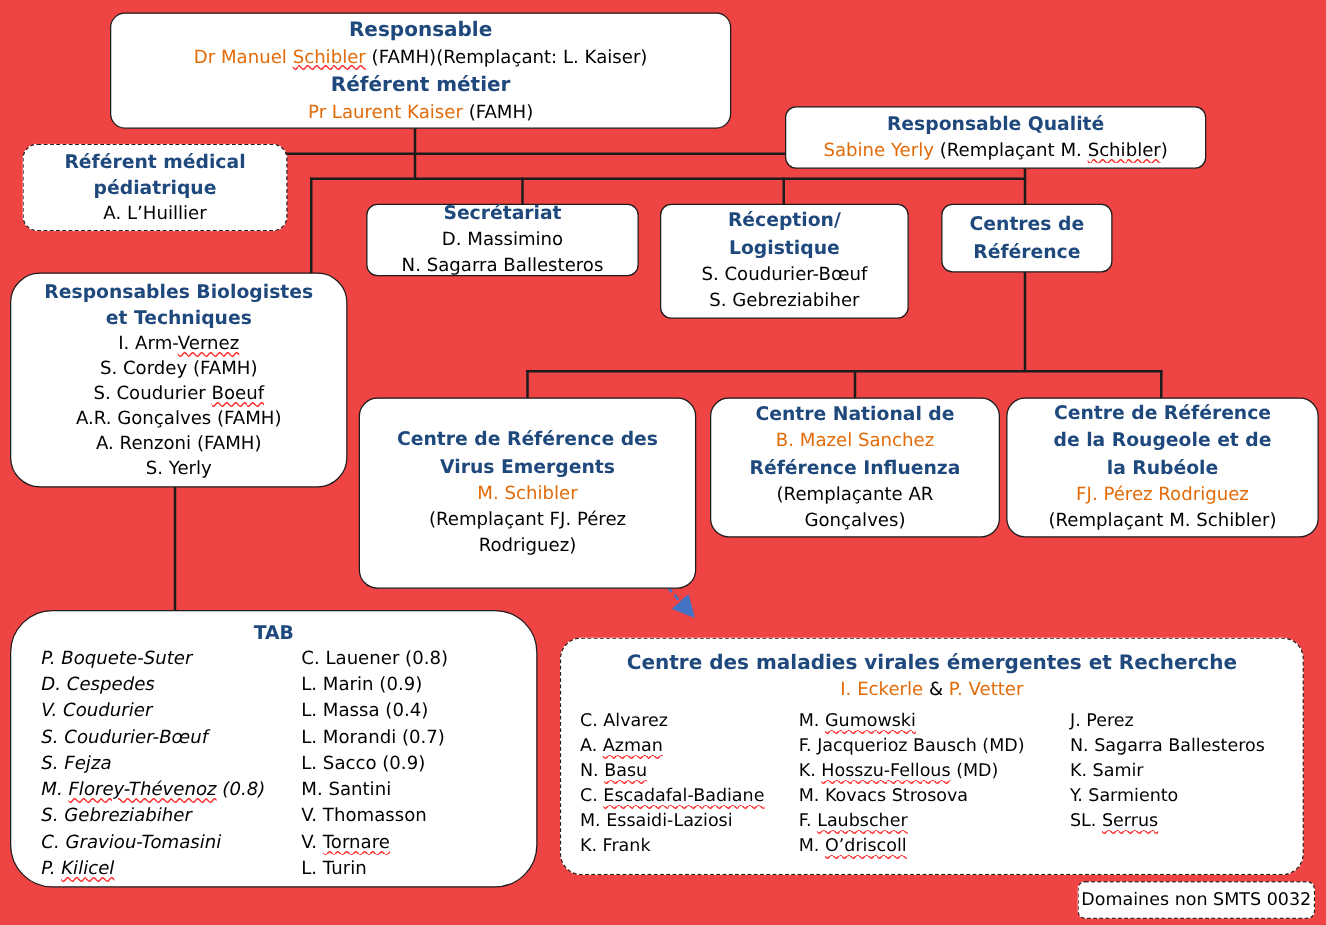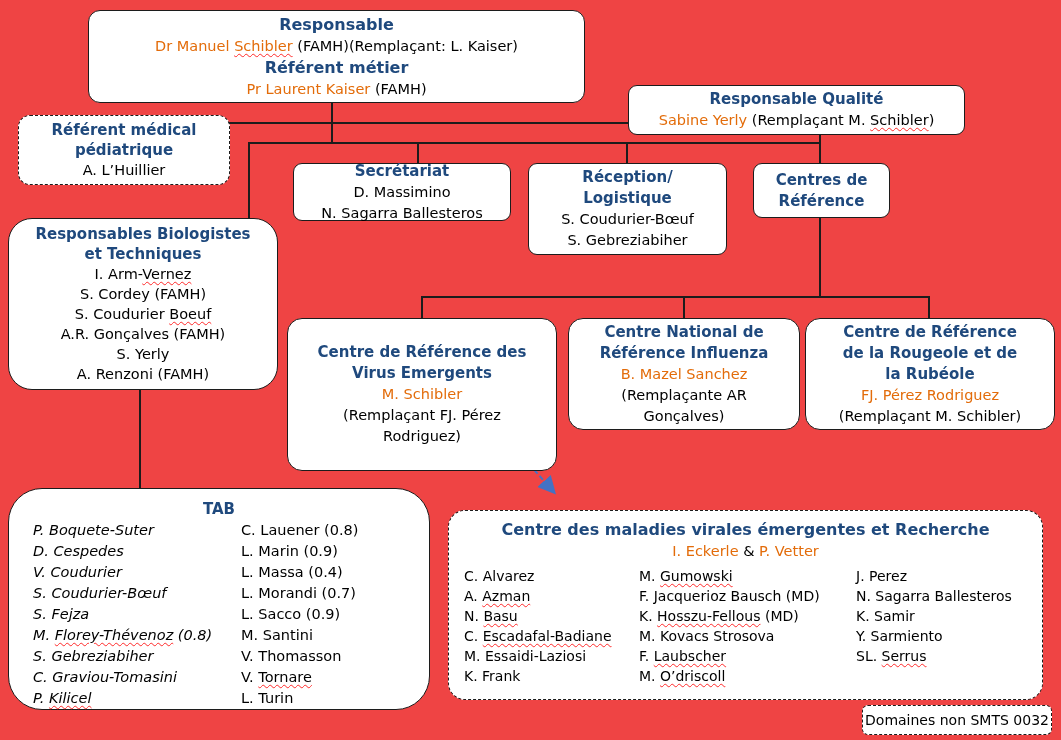--- a/index.html
+++ b/index.html
@@ -30,21 +30,21 @@
   .b-rmp{left:18px;top:115px;width:212px;height:70px;border-radius:12px;line-height:20px;}
   .b-sec{left:293px;top:163px;width:218px;height:58px;border-radius:9px;line-height:21px;}
   .b-rec{left:528px;top:163px;width:199px;height:92px;border-radius:9px;line-height:21px;}
   .b-cdr{left:753px;top:163px;width:137px;height:55px;border-radius:9px;line-height:21px;}
   .b-rbt{left:8px;top:218px;width:270px;height:172px;border-radius:24px;line-height:20px;}
   .b-crve{left:287px;top:318px;width:270px;height:153px;border-radius:15px;line-height:21px;}
   .b-cnri{left:568px;top:318px;width:232px;height:112px;border-radius:15px;line-height:21px;}
   .b-crrr{left:805px;top:318px;width:250px;height:112px;border-radius:15px;line-height:21px;}
 
   .b-tab{left:8px;top:488px;width:422px;height:222px;border-radius:34px;
-         justify-content:flex-end;padding-top:23px;}
+         justify-content:flex-start;padding-top:7px;}
   .tab-title{font-weight:bold;color:var(--heading);font-size:15px;line-height:21px;}
   .tab-cols{display:flex;flex-direction:row;width:100%;text-align:left;padding-left:24px;box-sizing:border-box;}
   .tab-cols .col{line-height:21px;}
   .tab-cols .col:first-child{width:208px;font-style:italic;}
 
   .b-cmve{left:448px;top:510px;width:595px;height:190px;border-radius:17px;
           justify-content:flex-start;padding-top:8px;}
   .cmve-title .sg-h{font-size:16px;}
   .cmve-title{line-height:21px;}
   .cmve-cols{display:flex;flex-direction:row;width:100%;text-align:left;
@@ -136,40 +136,40 @@
   </div>
 
   <div class="box b-rbt">
     <div>
         <div class="ln"><span class="sg-h">Responsables Biologistes</span></div>
         <div class="ln"><span class="sg-h">et Techniques</span></div>
         <div class="ln"><span class="sg-p">I. Arm-</span><span class="sg-p sg-w">Vernez</span></div>
         <div class="ln"><span class="sg-p">S. Cordey (FAMH)</span></div>
         <div class="ln"><span class="sg-p">S. Coudurier </span><span class="sg-p sg-w">Boeuf</span></div>
         <div class="ln"><span class="sg-p">A.R. Gonçalves (FAMH)</span></div>
+        <div class="ln"><span class="sg-p">A. Renzoni (FAMH)</span></div>
         <div class="ln"><span class="sg-p">S. Yerly</span></div>
-        <div class="ln"><span class="sg-p">A. Renzoni (FAMH)</span></div>
       </div>
   </div>
 
   <div class="box b-crve">
     <div>
         <div class="ln"><span class="sg-h">Centre de Référence des</span></div>
         <div class="ln"><span class="sg-h">Virus Emergents</span></div>
         <div class="ln"><span class="sg-o">M. Schibler</span></div>
         <div class="ln"><span class="sg-p">(Remplaçant FJ. Pérez</span></div>
         <div class="ln"><span class="sg-p">Rodriguez)</span></div>
       </div>
   </div>
 
   <div class="box b-cnri">
     <div>
         <div class="ln"><span class="sg-h">Centre National de</span></div>
+        <div class="ln"><span class="sg-o">B. Mazel Sanchez</span></div>
         <div class="ln"><span class="sg-h">Référence Influenza</span></div>
-        <div class="ln"><span class="sg-o">B. Mazel Sanchez</span></div>
         <div class="ln"><span class="sg-p">(Remplaçante AR</span></div>
         <div class="ln"><span class="sg-p">Gonçalves)</span></div>
       </div>
   </div>
 
   <div class="box b-crrr">
     <div>
         <div class="ln"><span class="sg-h">Centre de Référence</span></div>
         <div class="ln"><span class="sg-h">de la Rougeole et de</span></div>
         <div class="ln"><span class="sg-h">la Rubéole</span></div>

